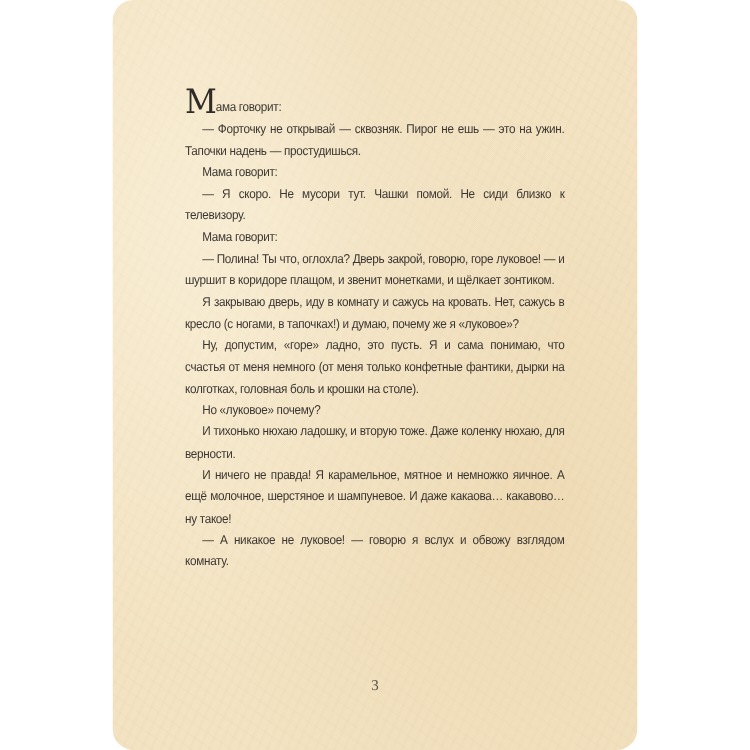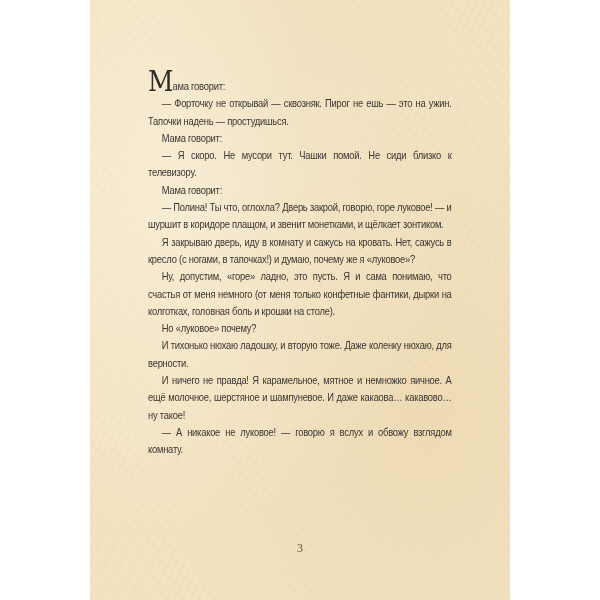--- a/index.html
+++ b/index.html
@@ -9,20 +9,21 @@
     }
     .page {
       position: absolute; left: 90px; top: 0; width: 420px; height: 600px;
       background:
         radial-gradient(ellipse at 20% 30%, rgba(255,250,235,0.45), rgba(255,250,235,0) 60%),
         radial-gradient(ellipse at 80% 70%, rgba(230,205,160,0.35), rgba(230,205,160,0) 55%),
         radial-gradient(ellipse at 50% 10%, rgba(225,200,155,0.25), rgba(225,200,155,0) 50%),
         repeating-linear-gradient(115deg, rgba(210,185,140,0.06) 0px, rgba(210,185,140,0.06) 2px, rgba(255,255,255,0) 3px, rgba(255,255,255,0) 7px),
         repeating-linear-gradient(35deg, rgba(200,175,130,0.05) 0px, rgba(200,175,130,0.05) 1px, rgba(255,255,255,0) 2px, rgba(255,255,255,0) 9px),
         #f3e3c2;
+      border-radius: 17px;
     }
     .text {
       position: absolute; left: 58px; top: 72px; width: 304px;
       font-family: "Liberation Sans", sans-serif;
       font-size: 10.2px; line-height: 17.3px;
       color: #3b3631;
       letter-spacing: -0.25px;
       transform: scaleX(0.92); transform-origin: left top;
       width: 330px;
     }

